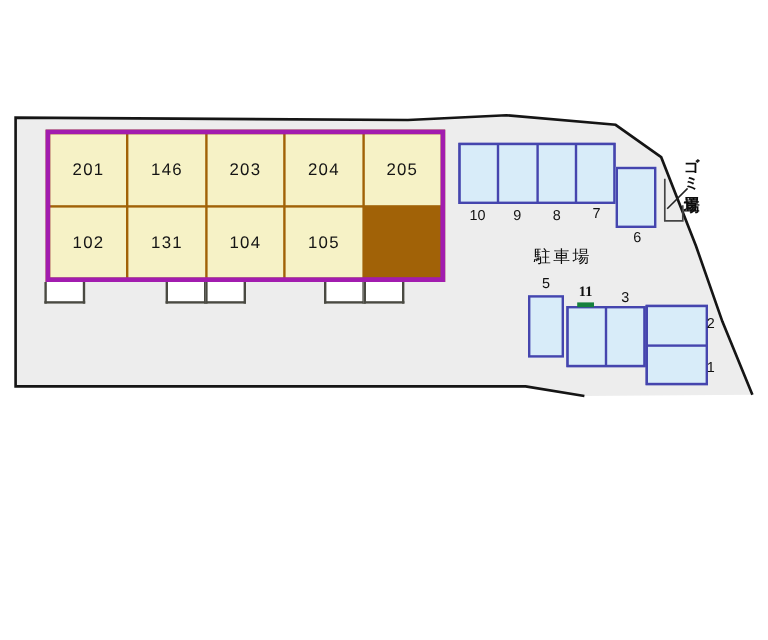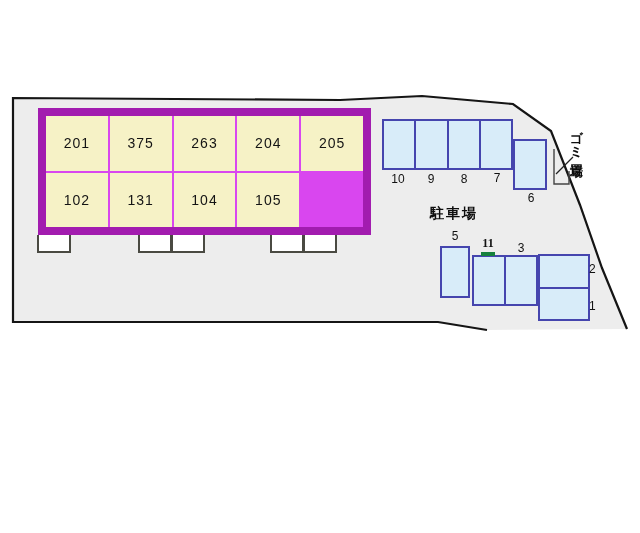--- a/index.html
+++ b/index.html
@@ -5,21 +5,21 @@
   html,body{margin:0;padding:0;background:#fff;}
   .canvas{
     position:relative;width:640px;height:533px;background:#ffffff;overflow:hidden;
     font-family:"Liberation Sans","DejaVu Sans",sans-serif;color:#111;
   }
   .plan-svg{position:absolute;left:0;top:0;z-index:0;}
 
   
   .building{
     position:absolute;left:38px;top:108px;width:333px;height:127px;
-    box-sizing:border-box;border:8px solid #a21caf;background:#d946ef;
+    box-sizing:border-box;border:4px solid #a21caf;background:#a16207;
     display:grid;grid-template-columns:repeat(5,1fr);grid-template-rows:1fr 1fr;gap:2px;
     z-index:2;
   }
   .room-cell{
     background:#f6f2c6;display:flex;align-items:center;justify-content:center;
     font-size:14px;letter-spacing:1px;color:#141414;
   }
   .porch{
     position:absolute;box-sizing:border-box;width:34px;height:18px;top:235px;
     background:#ffffff;border:2px solid #4a4a42;border-top:none;z-index:1;
@@ -64,21 +64,21 @@
   .n3 {left:510px;top:241px;width:22px;}
   .n2 {left:589px;top:262px;width:14px;text-align:left;}
   .n1 {left:589px;top:299px;width:14px;text-align:left;}
   .n11{
     left:477px;top:236px;width:22px;
     font-family:"Liberation Serif","DejaVu Serif",serif;font-weight:bold;font-size:12px;
   }
   .n11 span{display:inline-block;border-bottom:4px solid #15803d;padding:0 1px 1px 1px;}
   .lot-title{
     position:absolute;left:430px;top:205px;width:78px;z-index:3;
-    font-size:14px;font-weight:bold;letter-spacing:2px;color:#0d0d0d;
+    font-size:14px;font-weight:normal;letter-spacing:2px;text-align:center;color:#0d0d0d;
   }
   .garbage-title{
     position:absolute;left:567px;top:122px;height:66px;z-index:3;
     writing-mode:vertical-rl;text-orientation:upright;
     font-size:13px;font-weight:bold;letter-spacing:1px;color:#0d0d0d;
   }
 </style>
 </head>
 <body>
 
@@ -86,22 +86,22 @@
 
   <svg class="plan-svg" width="640" height="533" viewBox="0 0 640 533">
     <polygon points="13,98 340,100 422,96 513,104 551,131 580,205 602,268 627,329 487,330 438,322 13,322" fill="#ededed" stroke="none"></polygon>
     <path d="M 487,330 L 438,322 L 13,322 L 13,98 L 340,100 L 422,96 L 513,104 L 551,131 L 580,205 L 602,268 L 627,329" fill="none" stroke="#151515" stroke-width="2.2"></path>
     <path d="M 554,149 L 554,184 L 569,184 L 569,171" fill="none" stroke="#444444" stroke-width="1.4"></path>
     <line x1="573" y1="157" x2="556" y2="174" stroke="#222222" stroke-width="1.3"></line>
   </svg>
 
   <div class="building">
     <div class="room-cell">201</div>
-    <div class="room-cell">375</div>
-    <div class="room-cell">263</div>
+    <div class="room-cell">146</div>
+    <div class="room-cell">203</div>
     <div class="room-cell">204</div>
     <div class="room-cell">205</div>
     <div class="room-cell">102</div>
     <div class="room-cell">131</div>
     <div class="room-cell">104</div>
     <div class="room-cell">105</div>
   </div>
 
   <div class="porch pA"></div>
   <div class="porch pB"></div>

